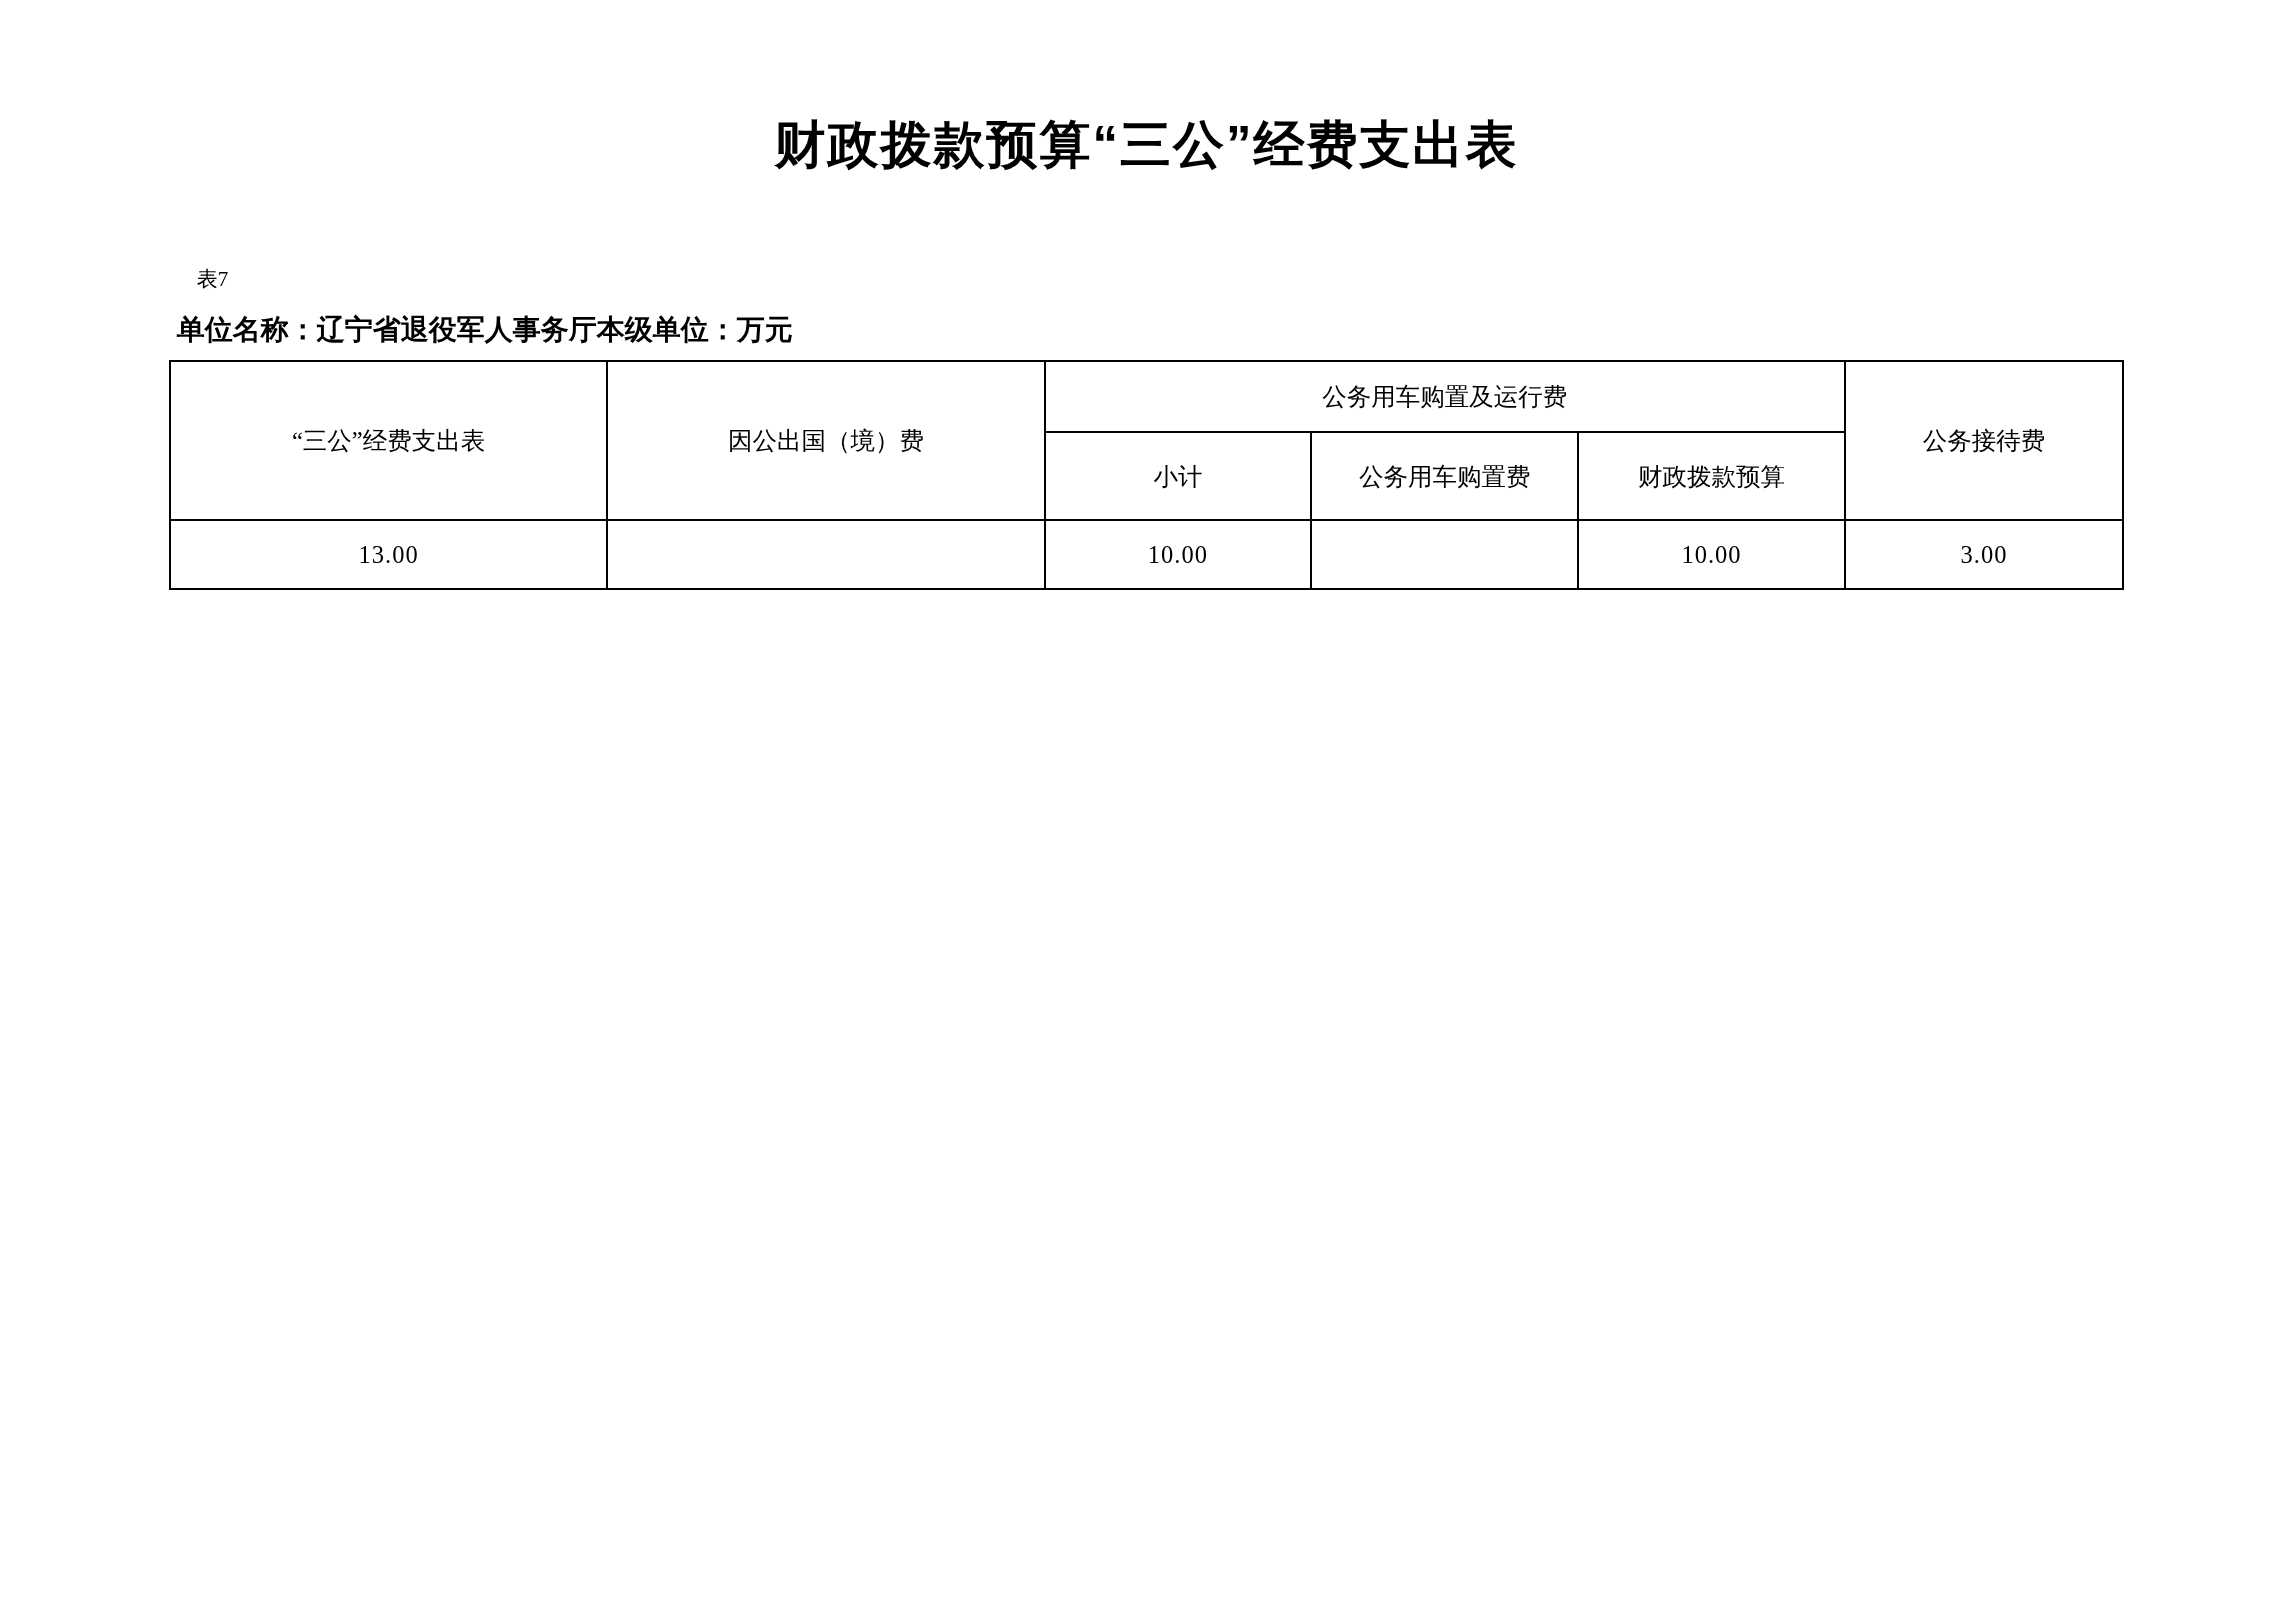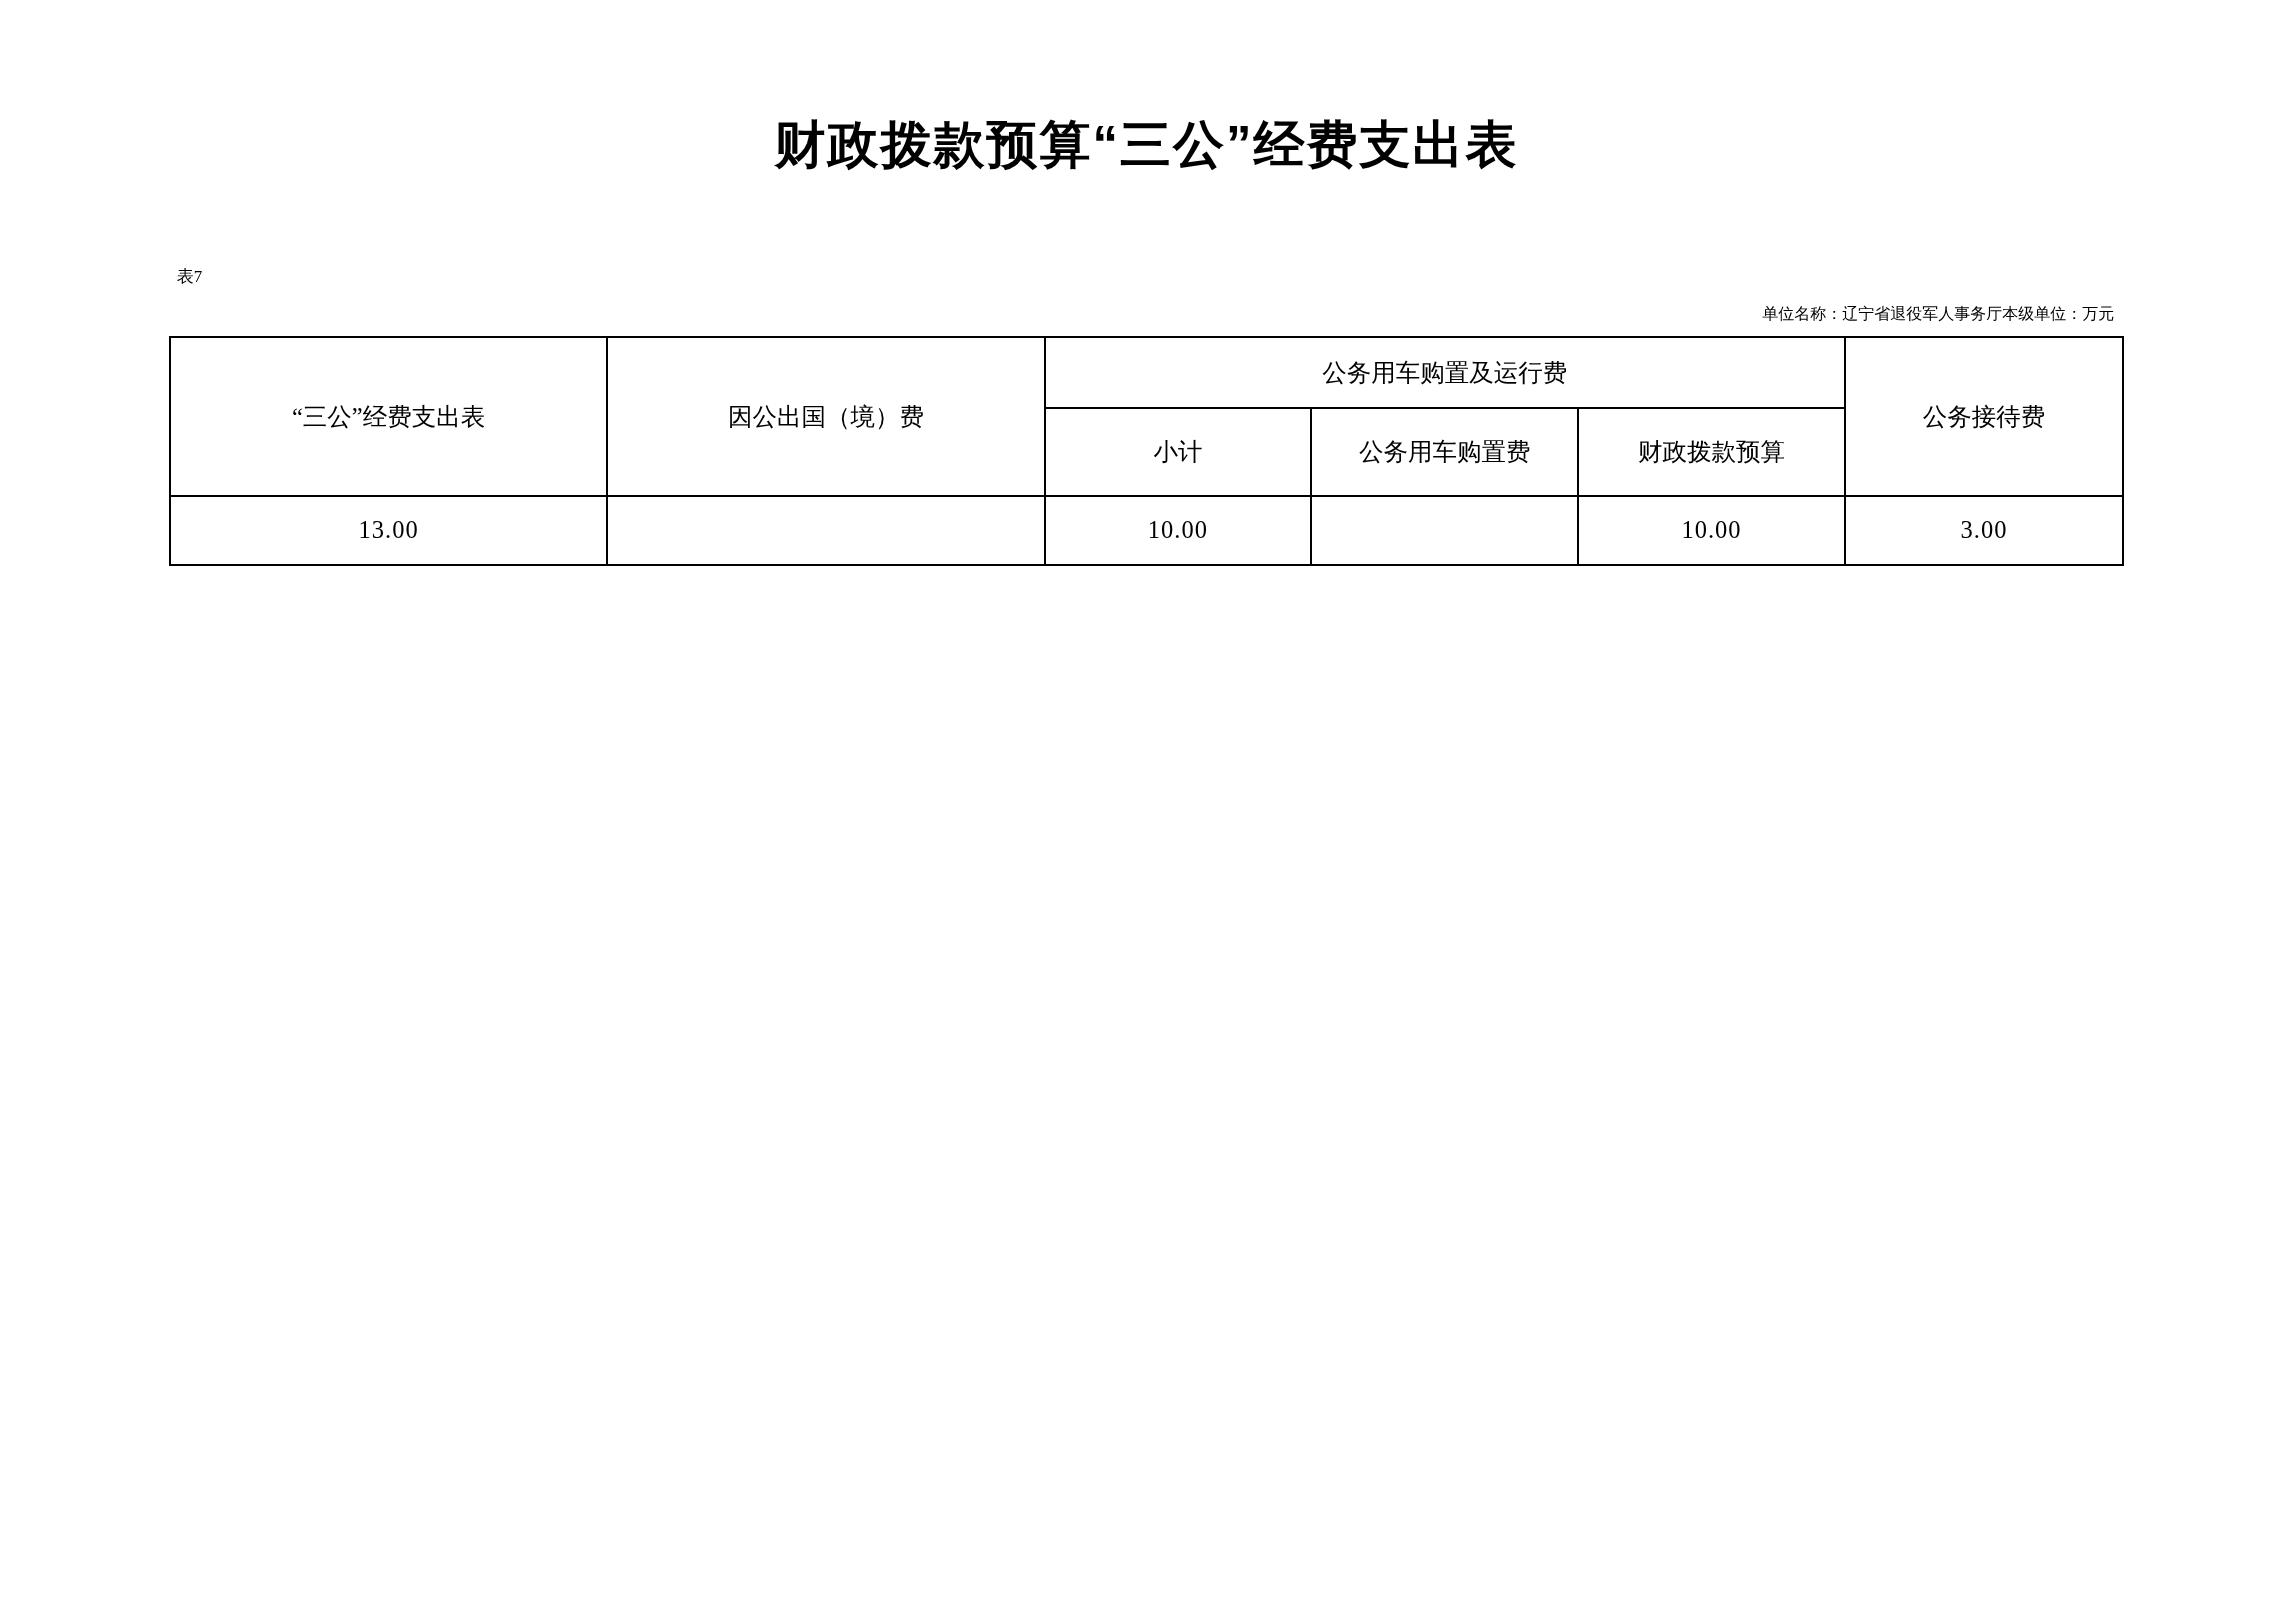--- a/index.html
+++ b/index.html
@@ -30,34 +30,36 @@
     margin: 0;
     padding-top: 114px;
     line-height: 1.2;
   }
   .meta-block {
     margin: 0 auto;
     width: 1955px;
     padding-top: 88px;
   }
   .table-no {
-    font-size: 17px;
+    font-size: 21px;
     font-family: "Liberation Serif", "DejaVu Serif", serif;
     padding-left: 7.8px;
     line-height: 1.6;
+    margin-left: 20px;
   }
   .meta-row {
     display: flex;
-    justify-content: flex-end;
+    justify-content: flex-start;
     align-items: flex-end;
-    font-size: 16px;
+    font-size: 28px;
     padding-left: 7.8px;
     padding-right: 9.8px;
     margin-top: 11.8px;
     line-height: 1.5;
+    font-weight: bold;
   }
   .meta-left {
     white-space: nowrap;
   }
   .meta-right {
     white-space: nowrap;
   }
   table.budget {
     border-collapse: collapse;
     margin: 9.8px auto 0 auto;

